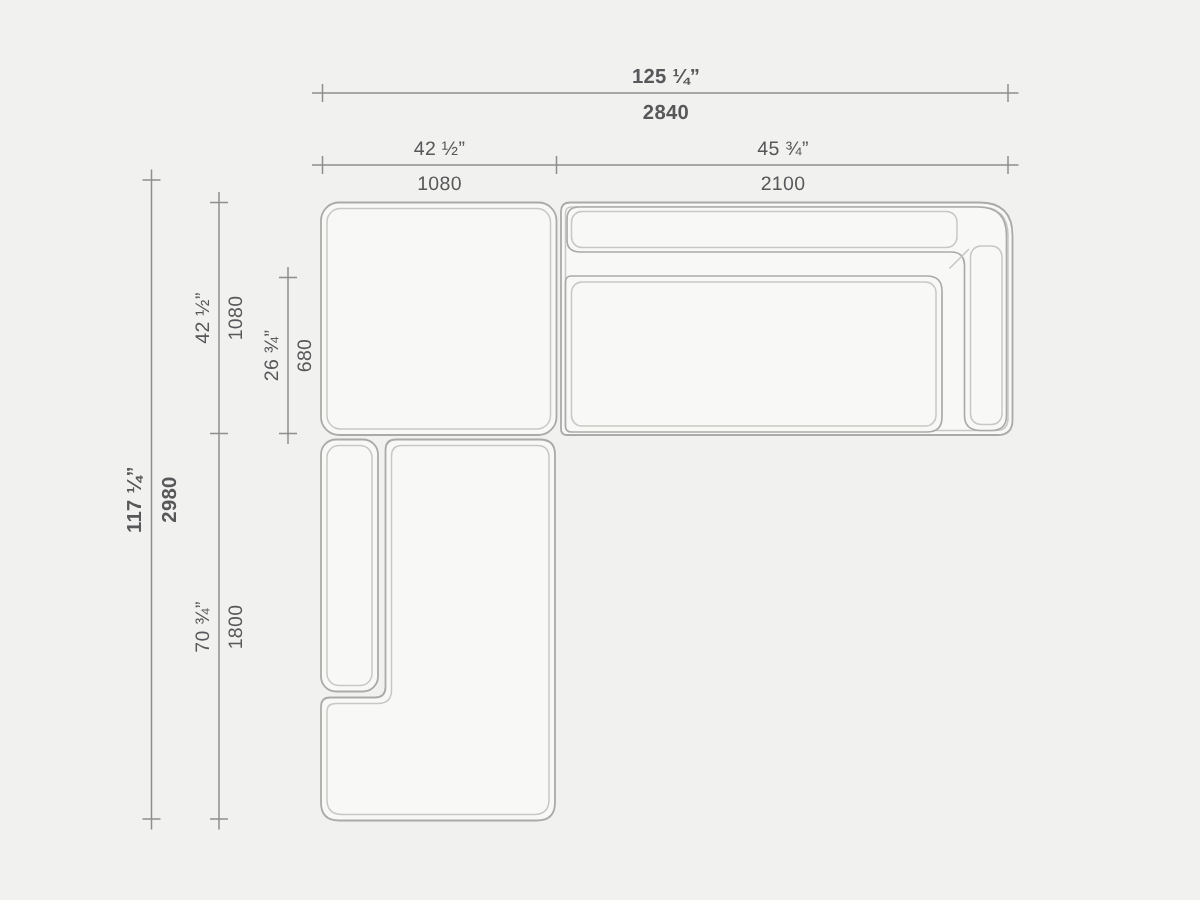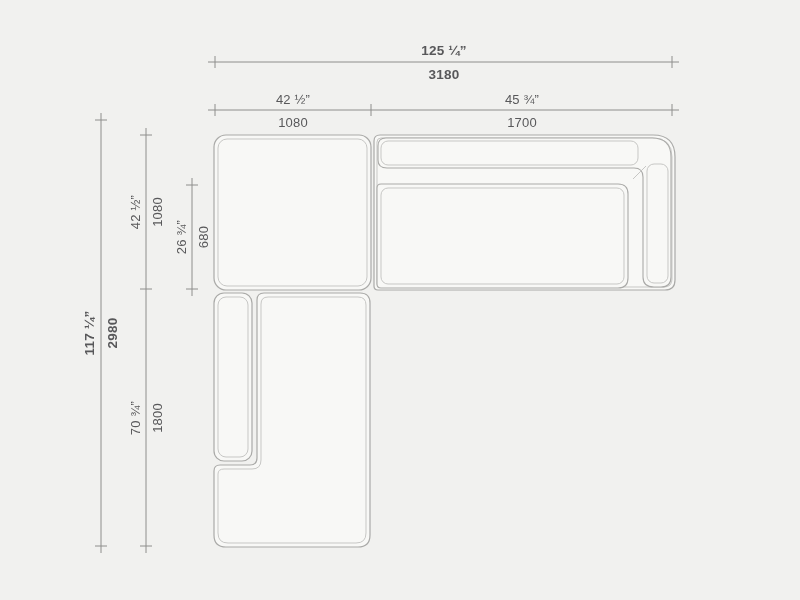--- a/index.html
+++ b/index.html
@@ -77,27 +77,27 @@
       <line class="dim" x1="140" y1="289" x2="152" y2="289"></line>
       <line class="dim" x1="140" y1="546" x2="152" y2="546"></line>
 
       <line class="dim" x1="192" y1="178" x2="192" y2="296"></line>
       <line class="dim" x1="186" y1="185" x2="198" y2="185"></line>
       <line class="dim" x1="186" y1="289" x2="198" y2="289"></line>
     </g>
   </svg>
 
   <div class="lbl b" style="left:444px;top:51px">125 ¼”</div>
-  <div class="lbl b" style="left:444px;top:75px">3180</div>
+  <div class="lbl b" style="left:444px;top:75px">2840</div>
 
   <div class="lbl" style="left:293px;top:99px">42 ½”</div>
   <div class="lbl" style="left:293px;top:122px">1080</div>
 
   <div class="lbl" style="left:522px;top:99px">45 ¾”</div>
-  <div class="lbl" style="left:522px;top:122px">1700</div>
+  <div class="lbl" style="left:522px;top:122px">2100</div>
 
   <div class="lbl v b" style="left:90px;top:333px">117 ¼”</div>
   <div class="lbl v b" style="left:113px;top:333px">2980</div>
 
   <div class="lbl v" style="left:135px;top:212px">42 ½”</div>
   <div class="lbl v" style="left:157px;top:212px">1080</div>
 
   <div class="lbl v" style="left:181px;top:237px">26 ¾”</div>
   <div class="lbl v" style="left:203px;top:237px">680</div>
 

